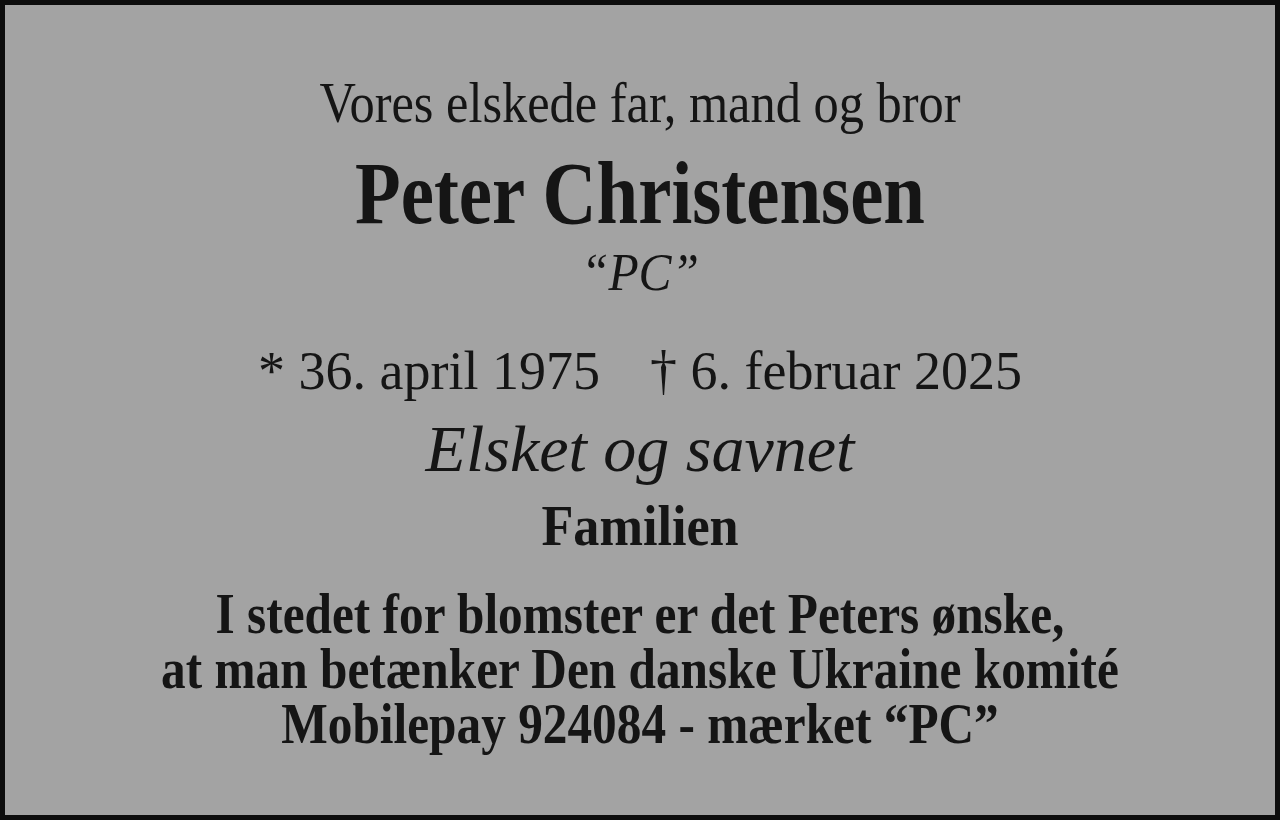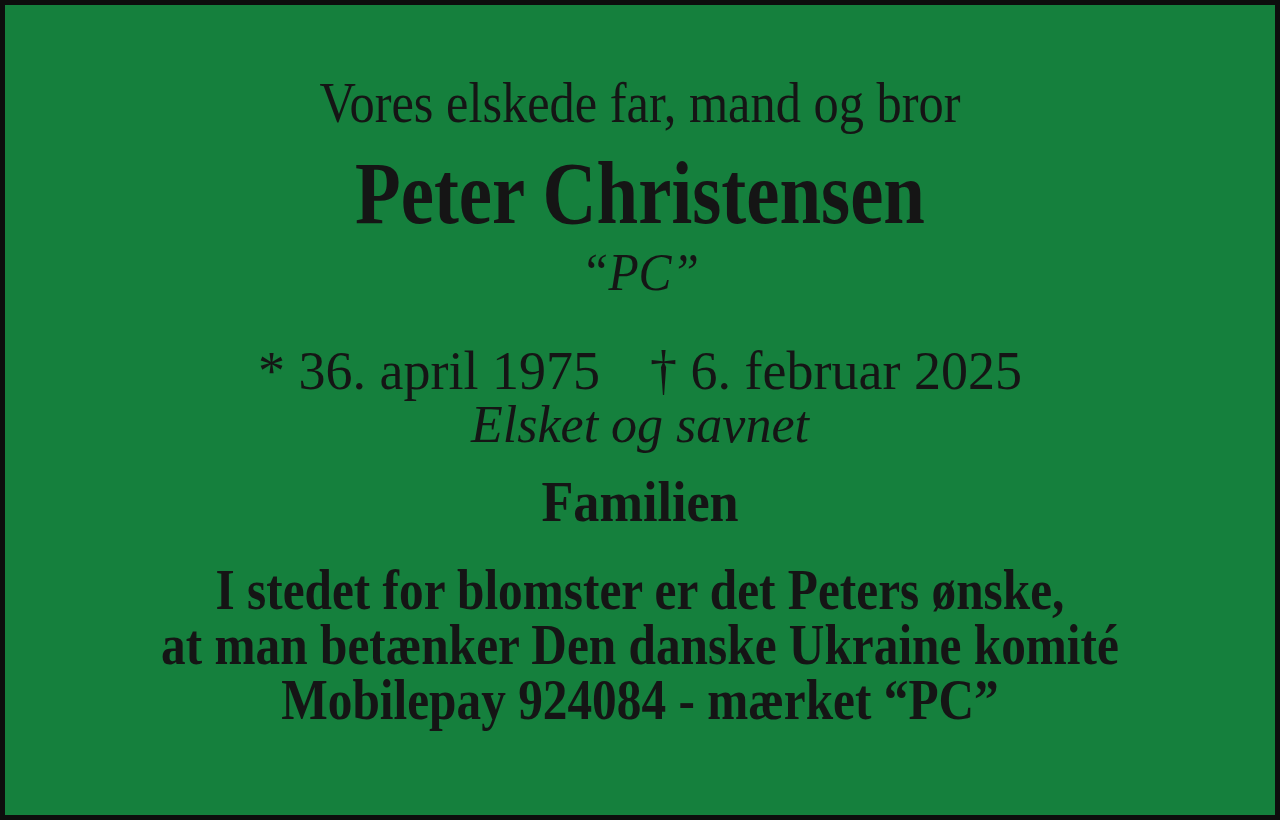--- a/index.html
+++ b/index.html
@@ -5,21 +5,21 @@
   html, body {
     margin: 0;
     padding: 0;
     background: #ffffff;
   }
   .page {
     position: relative;
     width: 1280px;
     height: 820px;
     box-sizing: border-box;
-    background: #15803d;
+    background: #a3a3a3;
     border: 5px solid #0d0d0d;
     overflow: hidden;
     font-family: "Liberation Serif", "DejaVu Serif", serif;
     color: #151515;
     text-align: center;
   }
   .line {
     white-space: nowrap;
   }
   .intro {
@@ -44,21 +44,22 @@
   }
   .dates {
     margin-top: 44px;
     font-size: 54px;
     line-height: 56px;
   }
   .dates .death {
     margin-left: 50px;
   }
   .farewell {
-    font-size: 52px;
+    margin-top: 24px;
+    font-size: 66px;
     line-height: 52px;
     font-style: italic;
   }
   .signature {
     margin-top: 22px;
     font-size: 58px;
     line-height: 58px;
     font-weight: bold;
     transform: scaleX(0.90);
   }

